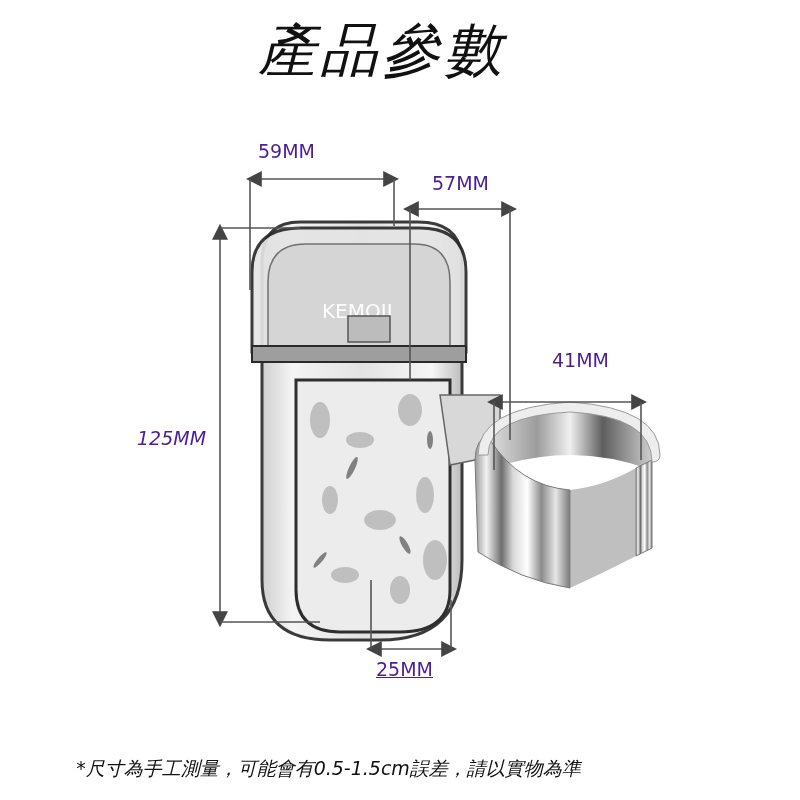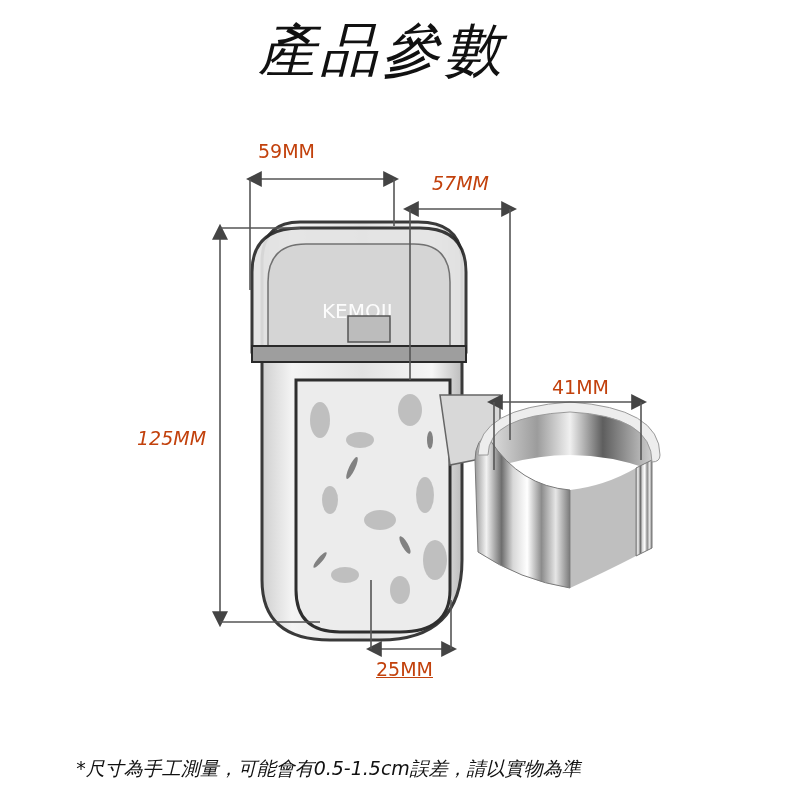--- a/index.html
+++ b/index.html
@@ -4,21 +4,21 @@
 <style>
   * { box-sizing: border-box; margin: 0; padding: 0; }
   html, body { width: 800px; height: 800px; background: #ffffff; overflow: hidden; }
   body { position: relative; font-family: "DejaVu Sans", sans-serif; color: #222; }
   .title {
     position: absolute; left: 0; top: 12px; width: 764px; text-align: center;
     font-size: 58px; font-weight: 400; font-style: italic; letter-spacing: 4px; color: #111;
   }
   .dim-label {
     position: absolute; font-family: "DejaVu Sans", sans-serif; font-size: 19px;
-    color: #c2410c; white-space: nowrap;
+    color: #4c1d95; white-space: nowrap;
   }
   .footnote {
     position: absolute; left: 0; top: 756px; width: 657px; text-align: center;
     font-size: 19px; font-style: italic; color: #111;
   }
   svg.stage { position: absolute; left: 0; top: 0; }
 </style>
 </head>
 <body>
 
@@ -123,18 +123,18 @@
     <line x1="494" y1="402" x2="494" y2="470"></line>
     <line x1="641" y1="402" x2="641" y2="460"></line>
 
     <line x1="369" y1="649" x2="454" y2="649" marker-start="url(#arrL)" marker-end="url(#arrR)"></line>
     <line x1="371" y1="580" x2="371" y2="649"></line>
     <line x1="451" y1="600" x2="451" y2="649"></line>
   </g>
 </svg>
 
 <div class="dim-label" style="left:258px; top:140px;">59MM</div>
-<div class="dim-label" style="left:432px; top:172px;font-style:italic;">57MM</div>
+<div class="dim-label" style="left:432px; top:172px;">57MM</div>
 <div class="dim-label" style="left:137px; top:427px;font-style:italic;">125MM</div>
-<div class="dim-label" style="left:552px; top:376px;">41MM</div>
+<div class="dim-label" style="left:552px; top:349px;">41MM</div>
 <div class="dim-label" style="left:376px; top:658px;text-decoration:underline;">25MM</div>
 
 <div class="footnote">*尺寸為手工測量，可能會有0.5-1.5cm誤差，請以實物為準</div>
 
 </body></html>

